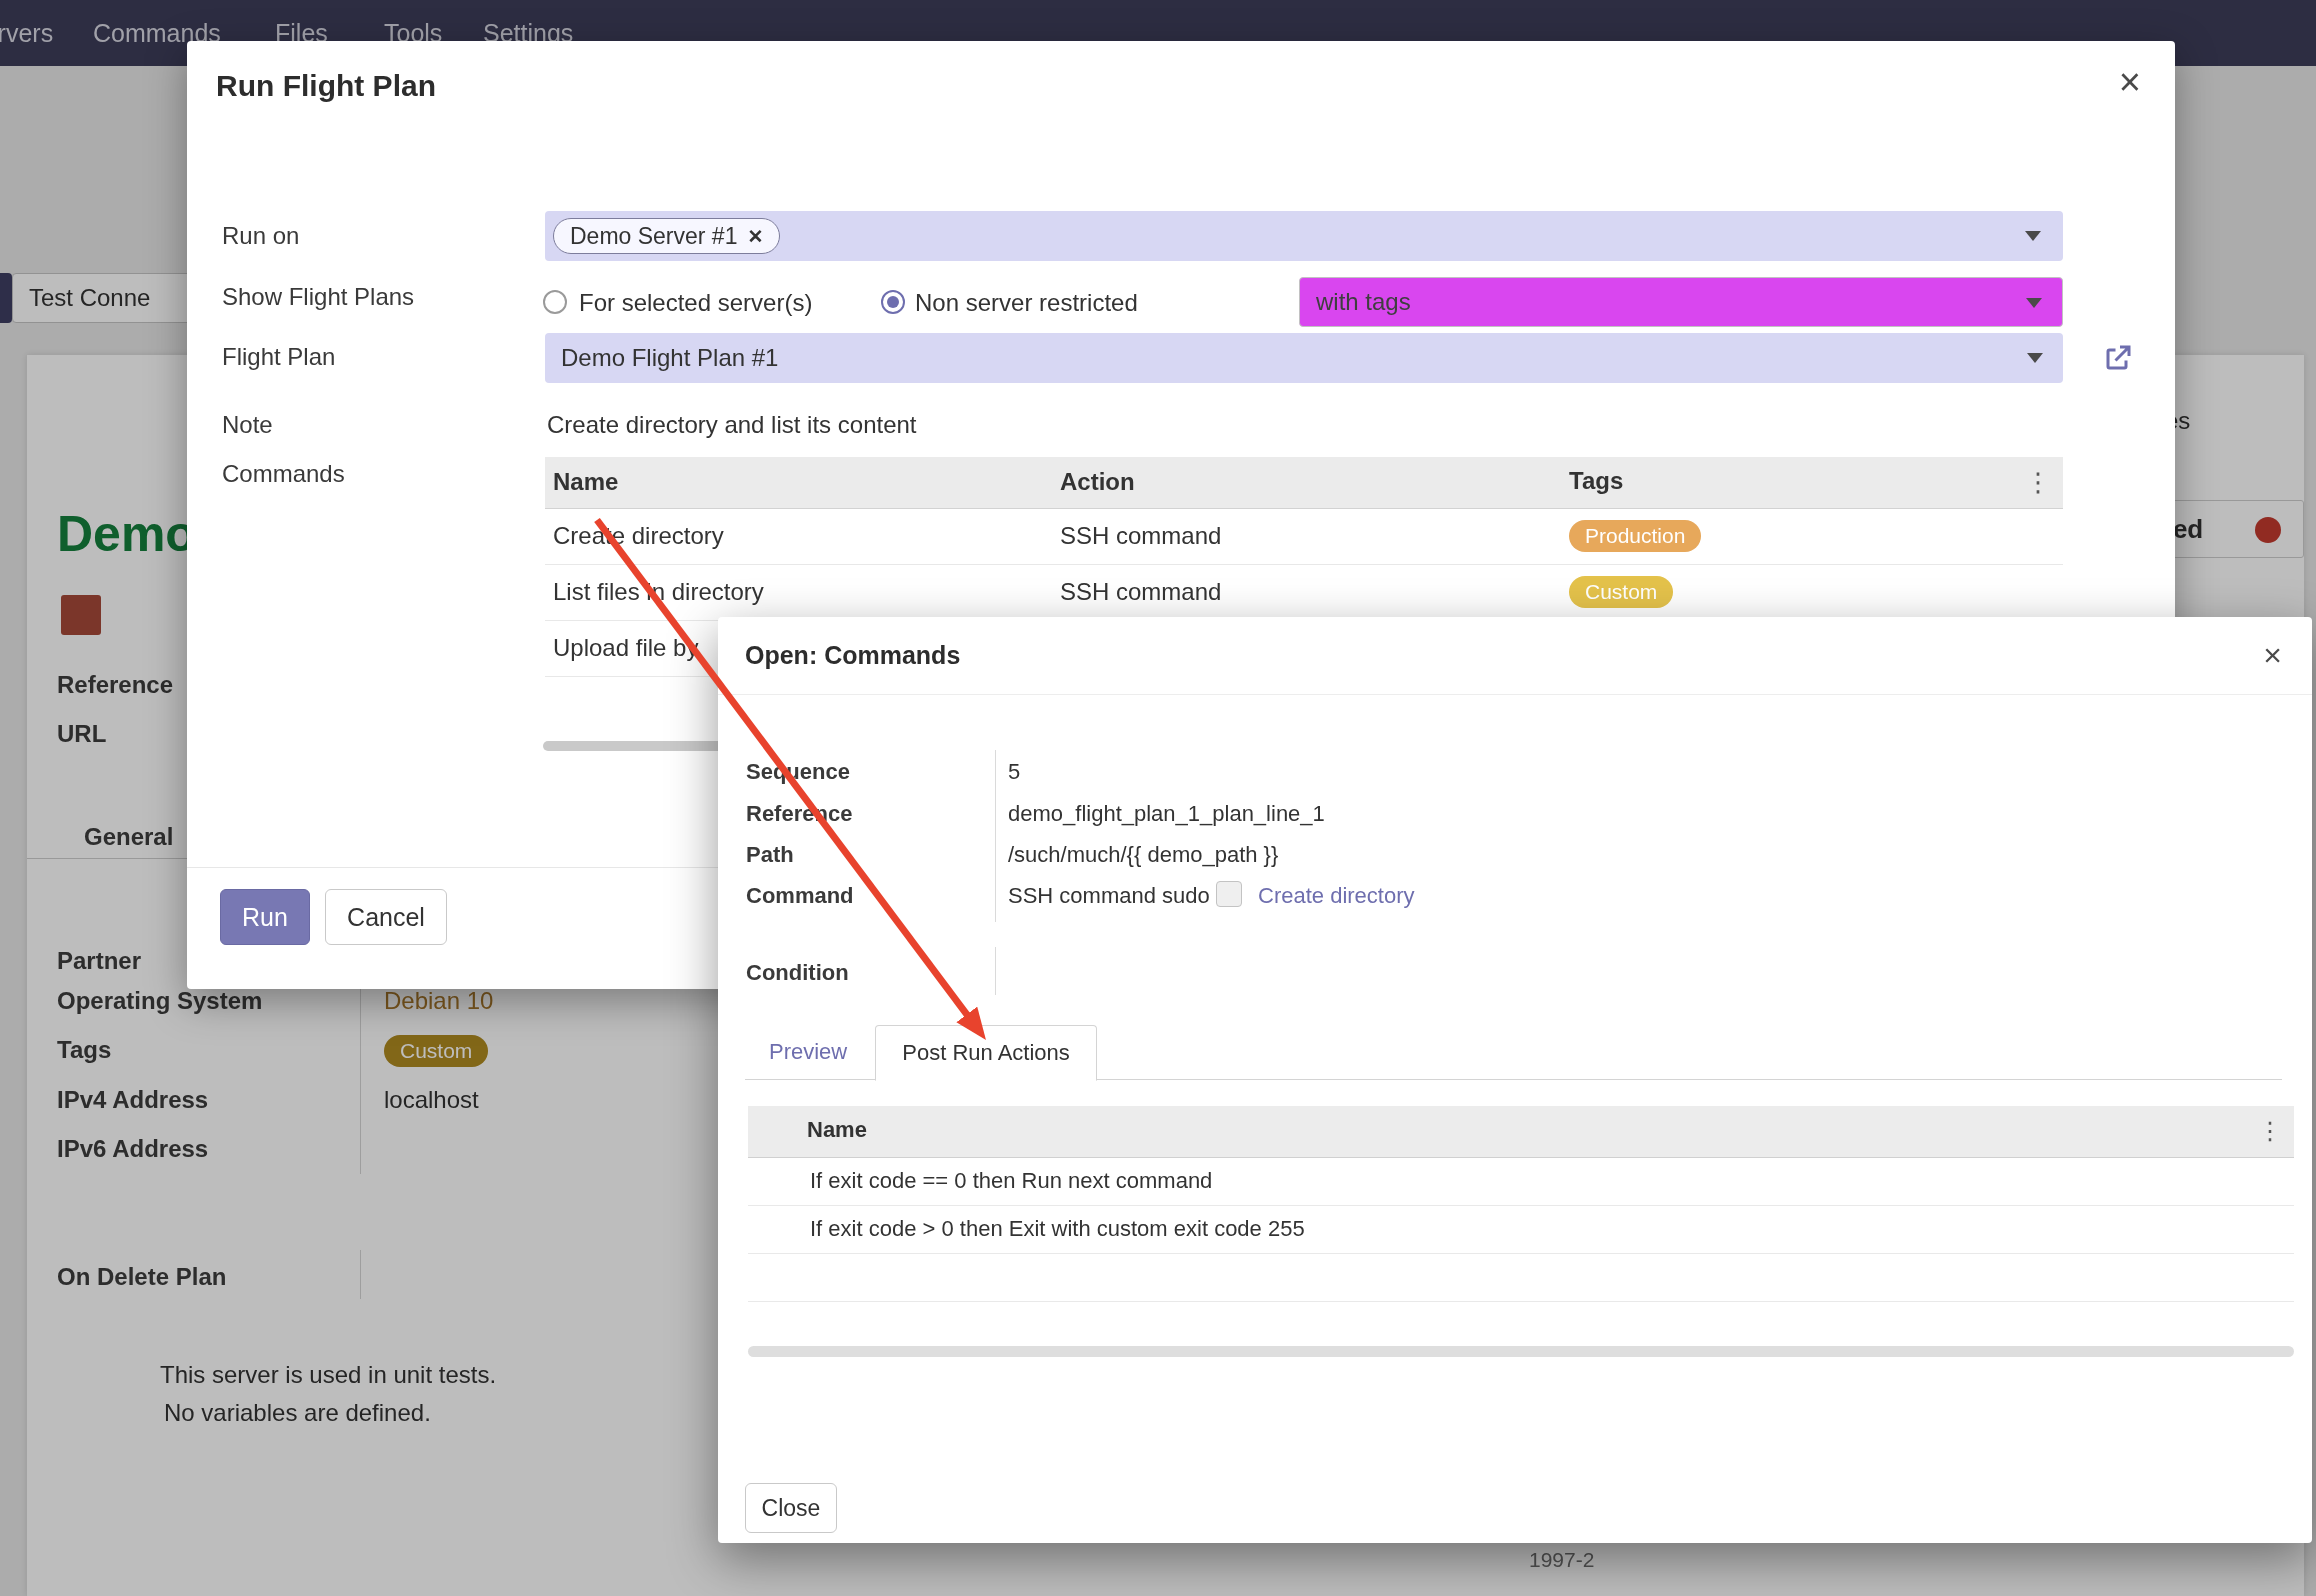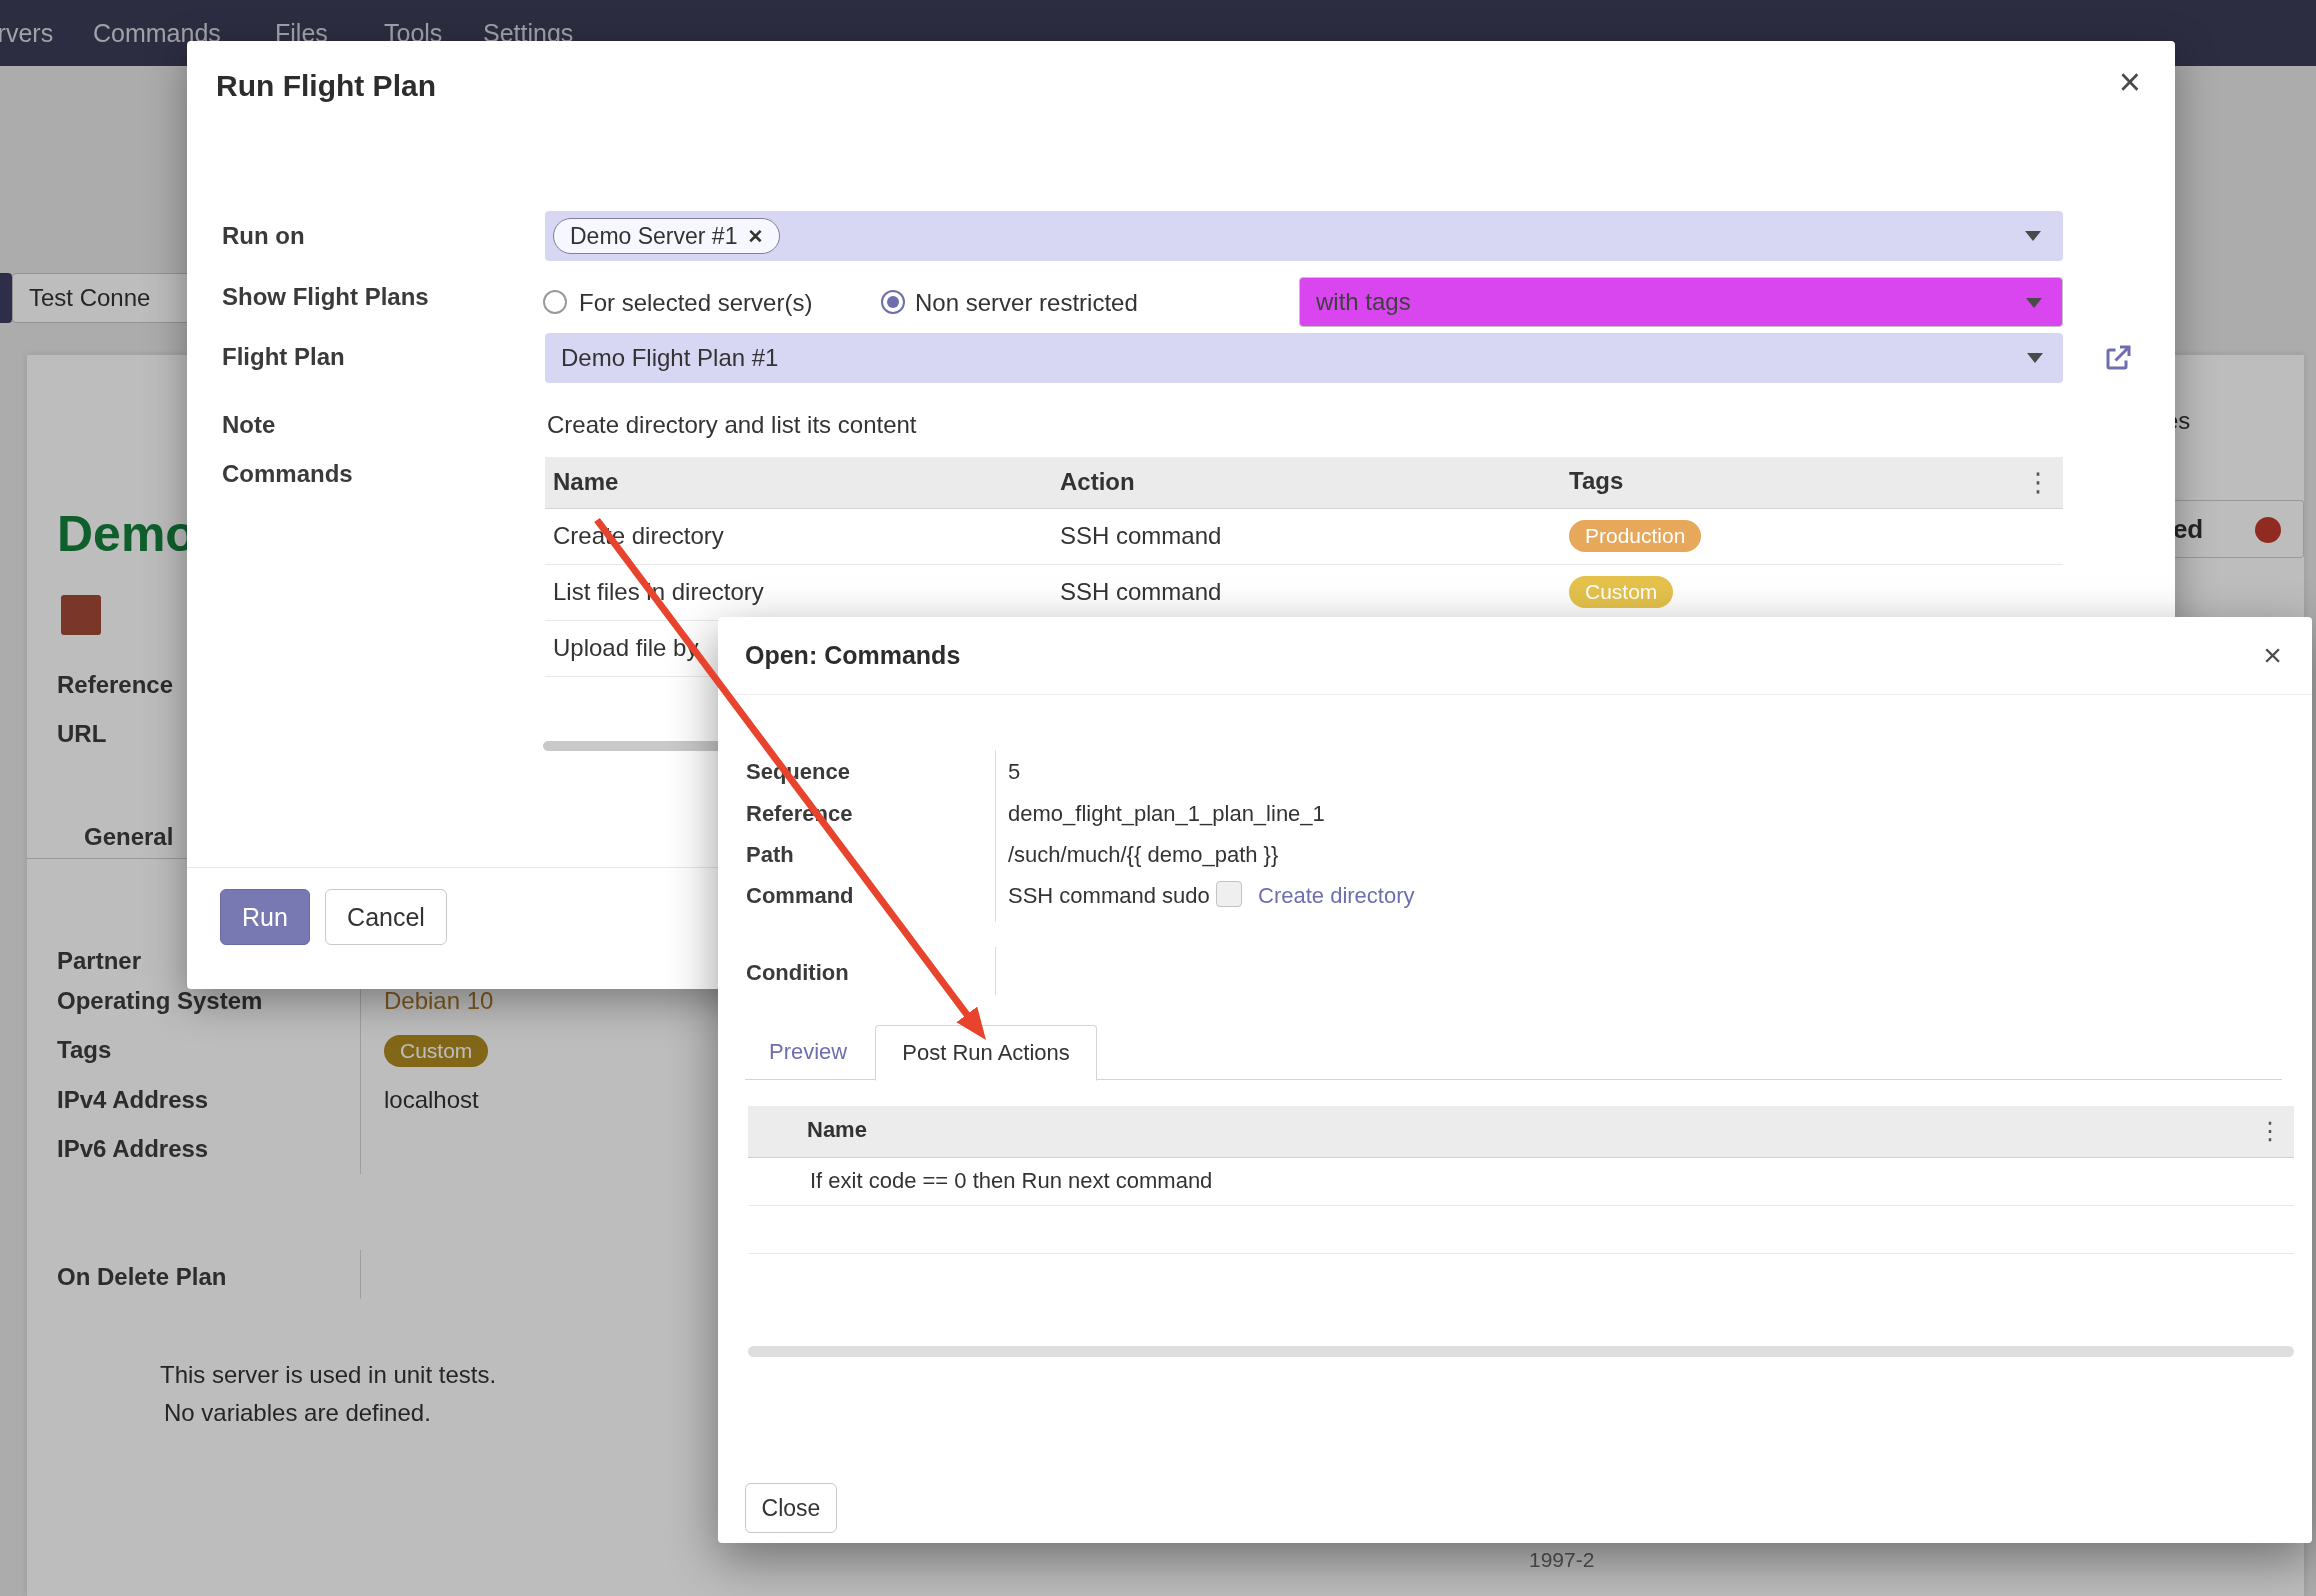--- a/index.html
+++ b/index.html
@@ -23,21 +23,21 @@
   .status-box{position:absolute;left:2080px;top:500px;width:224px;height:58px;background:#fff;border:1px solid #cfcfcf;border-radius:3px;cursor:pointer}
   .status-text{position:absolute;left:76px;top:13px;font-size:26px;font-weight:bold;color:#333}
   .status-dot{position:absolute;left:174px;top:16px;width:26px;height:26px;border-radius:50%;background:#c43a2e}
   .overlay{position:absolute;inset:0;background:rgba(0,0,0,.26);z-index:10}
   .modal{position:absolute;background:#fff;border-radius:4px;box-shadow:0 12px 40px rgba(0,0,0,.35)}
   .modal1{left:187px;top:41px;width:1988px;height:948px;z-index:20}
   .modal2{left:718px;top:617px;width:1594px;height:926px;z-index:30;box-shadow:0 16px 50px rgba(0,0,0,.4)}
   .m-title{position:absolute;font-weight:bold;color:#2d2d2d;white-space:nowrap}
   .m-close{position:absolute;color:#4a4a4a;cursor:pointer;line-height:1}
   .m2-header{position:absolute;left:0;top:0;right:0;height:78px;border-bottom:1px solid #ededed}
-  .form-label{position:absolute;font-size:24px;font-weight:bold;color:#3a3a3a;white-space:nowrap;line-height:30px}
+  .form-label{position:absolute;font-size:24px;font-weight:normal;color:#3a3a3a;white-space:nowrap;line-height:30px}
   .lav{background:#d7d7f3;border-radius:4px;position:absolute}
   .caret{position:absolute;width:0;height:0;border-left:8px solid transparent;border-right:8px solid transparent;border-top:10px solid #4a4a4a}
   .chip{position:absolute;left:8px;top:7px;height:36px;display:flex;align-items:center;gap:10px;padding:0 16px;border:1px solid #7d7d9c;border-radius:18px;background:#f7f7ff;font-size:23px;color:#333;cursor:pointer}
   .chip .x{font-size:19px;font-weight:bold}
   .radio{position:absolute;width:24px;height:24px;border-radius:50%;border:2px solid #9a9a9a;background:#fff;cursor:pointer}
   .radio.sel{border-color:#6e6eae}
   .radio.sel::after{content:"";position:absolute;left:4px;top:4px;width:12px;height:12px;border-radius:50%;background:#6e6eae}
   .rlabel{position:absolute;font-size:24px;color:#333;white-space:nowrap;line-height:30px;cursor:pointer}
   .select-white{position:absolute;background:#d946ef;border:1px solid #c2c2c2;border-radius:4px;font-size:24px;color:#3f3f3f;line-height:48px;padding-left:16px;cursor:pointer}
   .tbl1{border-collapse:collapse;table-layout:fixed;width:1518px}
@@ -223,20 +223,23 @@
       <thead>
         <tr>
           <th><span>Name</span><span class="kebab" style="font-size:24px">⋮</span></th>
         </tr>
       </thead>
       <tbody>
         <tr>
             <td>If exit code == 0 then Run next command</td>
           </tr>
         <tr>
+            <td>If exit code &gt; 0 then Exit with custom exit code 255</td>
+          </tr>
+        <tr>
             <td></td>
           </tr>
       </tbody>
     </table>
 
     <div class="strip" style="left:30px;top:729px;width:1546px;height:11px"></div>
     <button class="btn btn-default" style="left:27px;top:866px;width:92px;height:50px;font-size:23px">Close</button>
   </div>
 
   <svg class="arrow-layer" width="2316" height="1596" viewBox="0 0 2316 1596">

